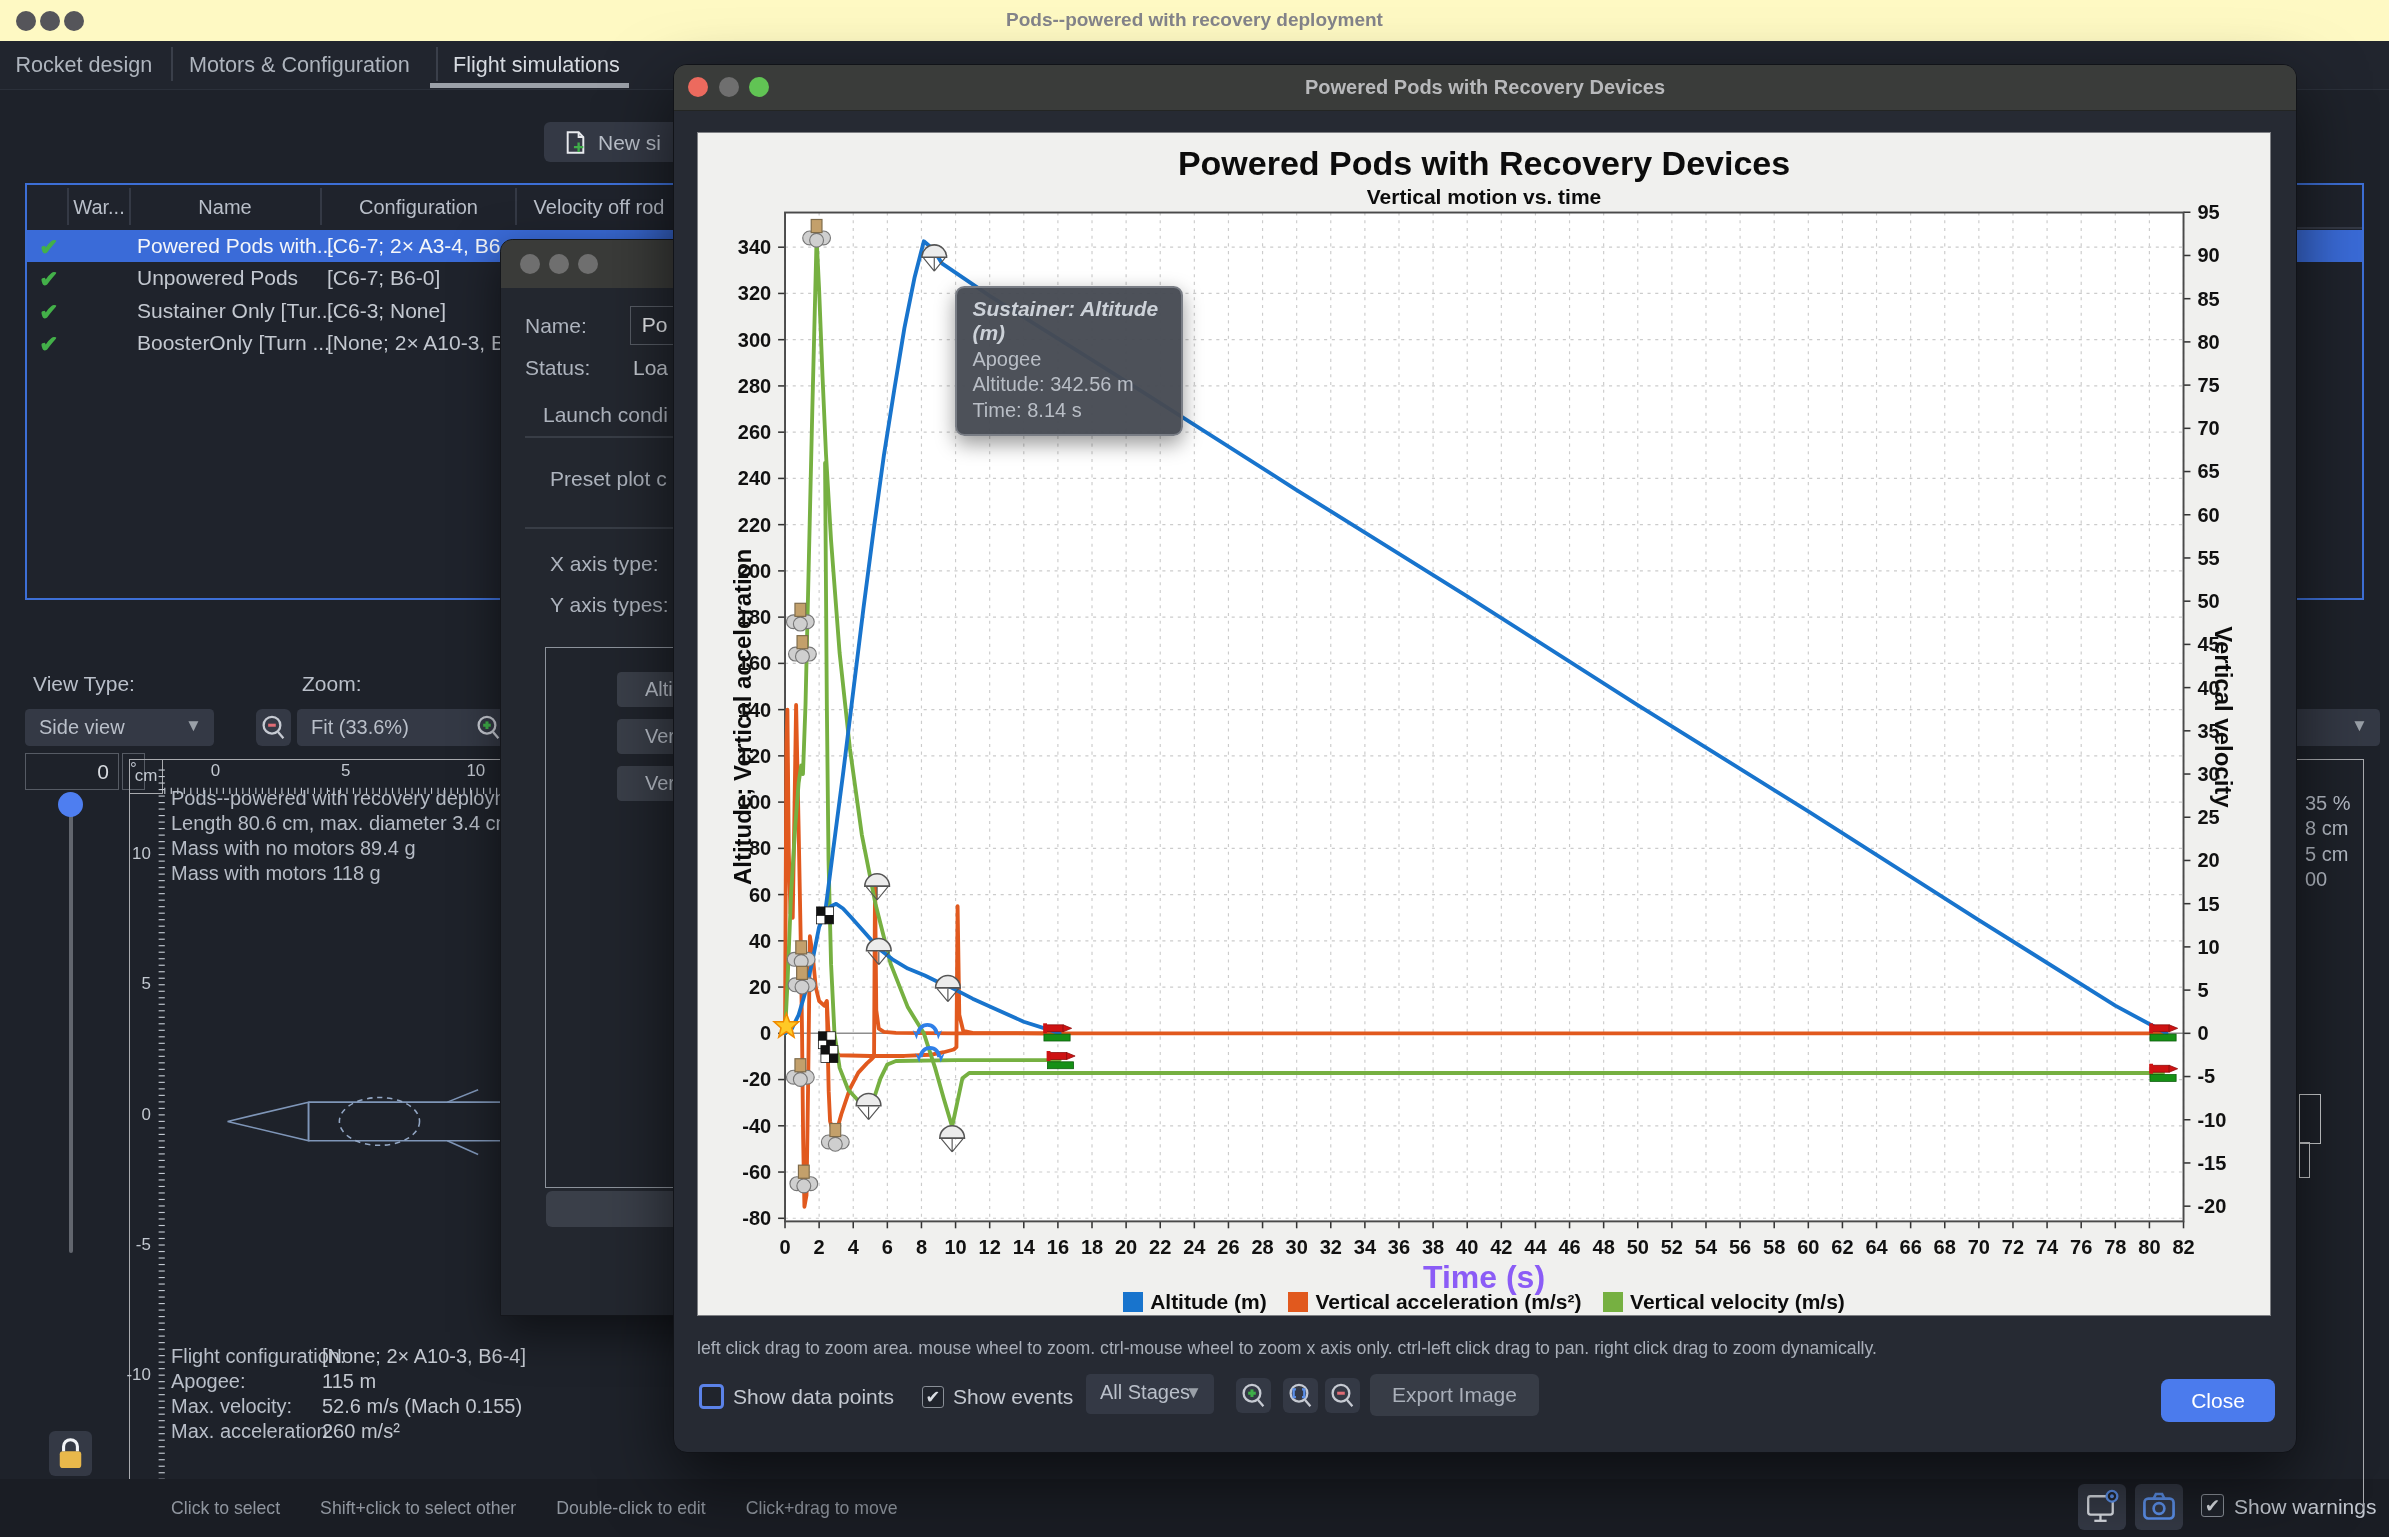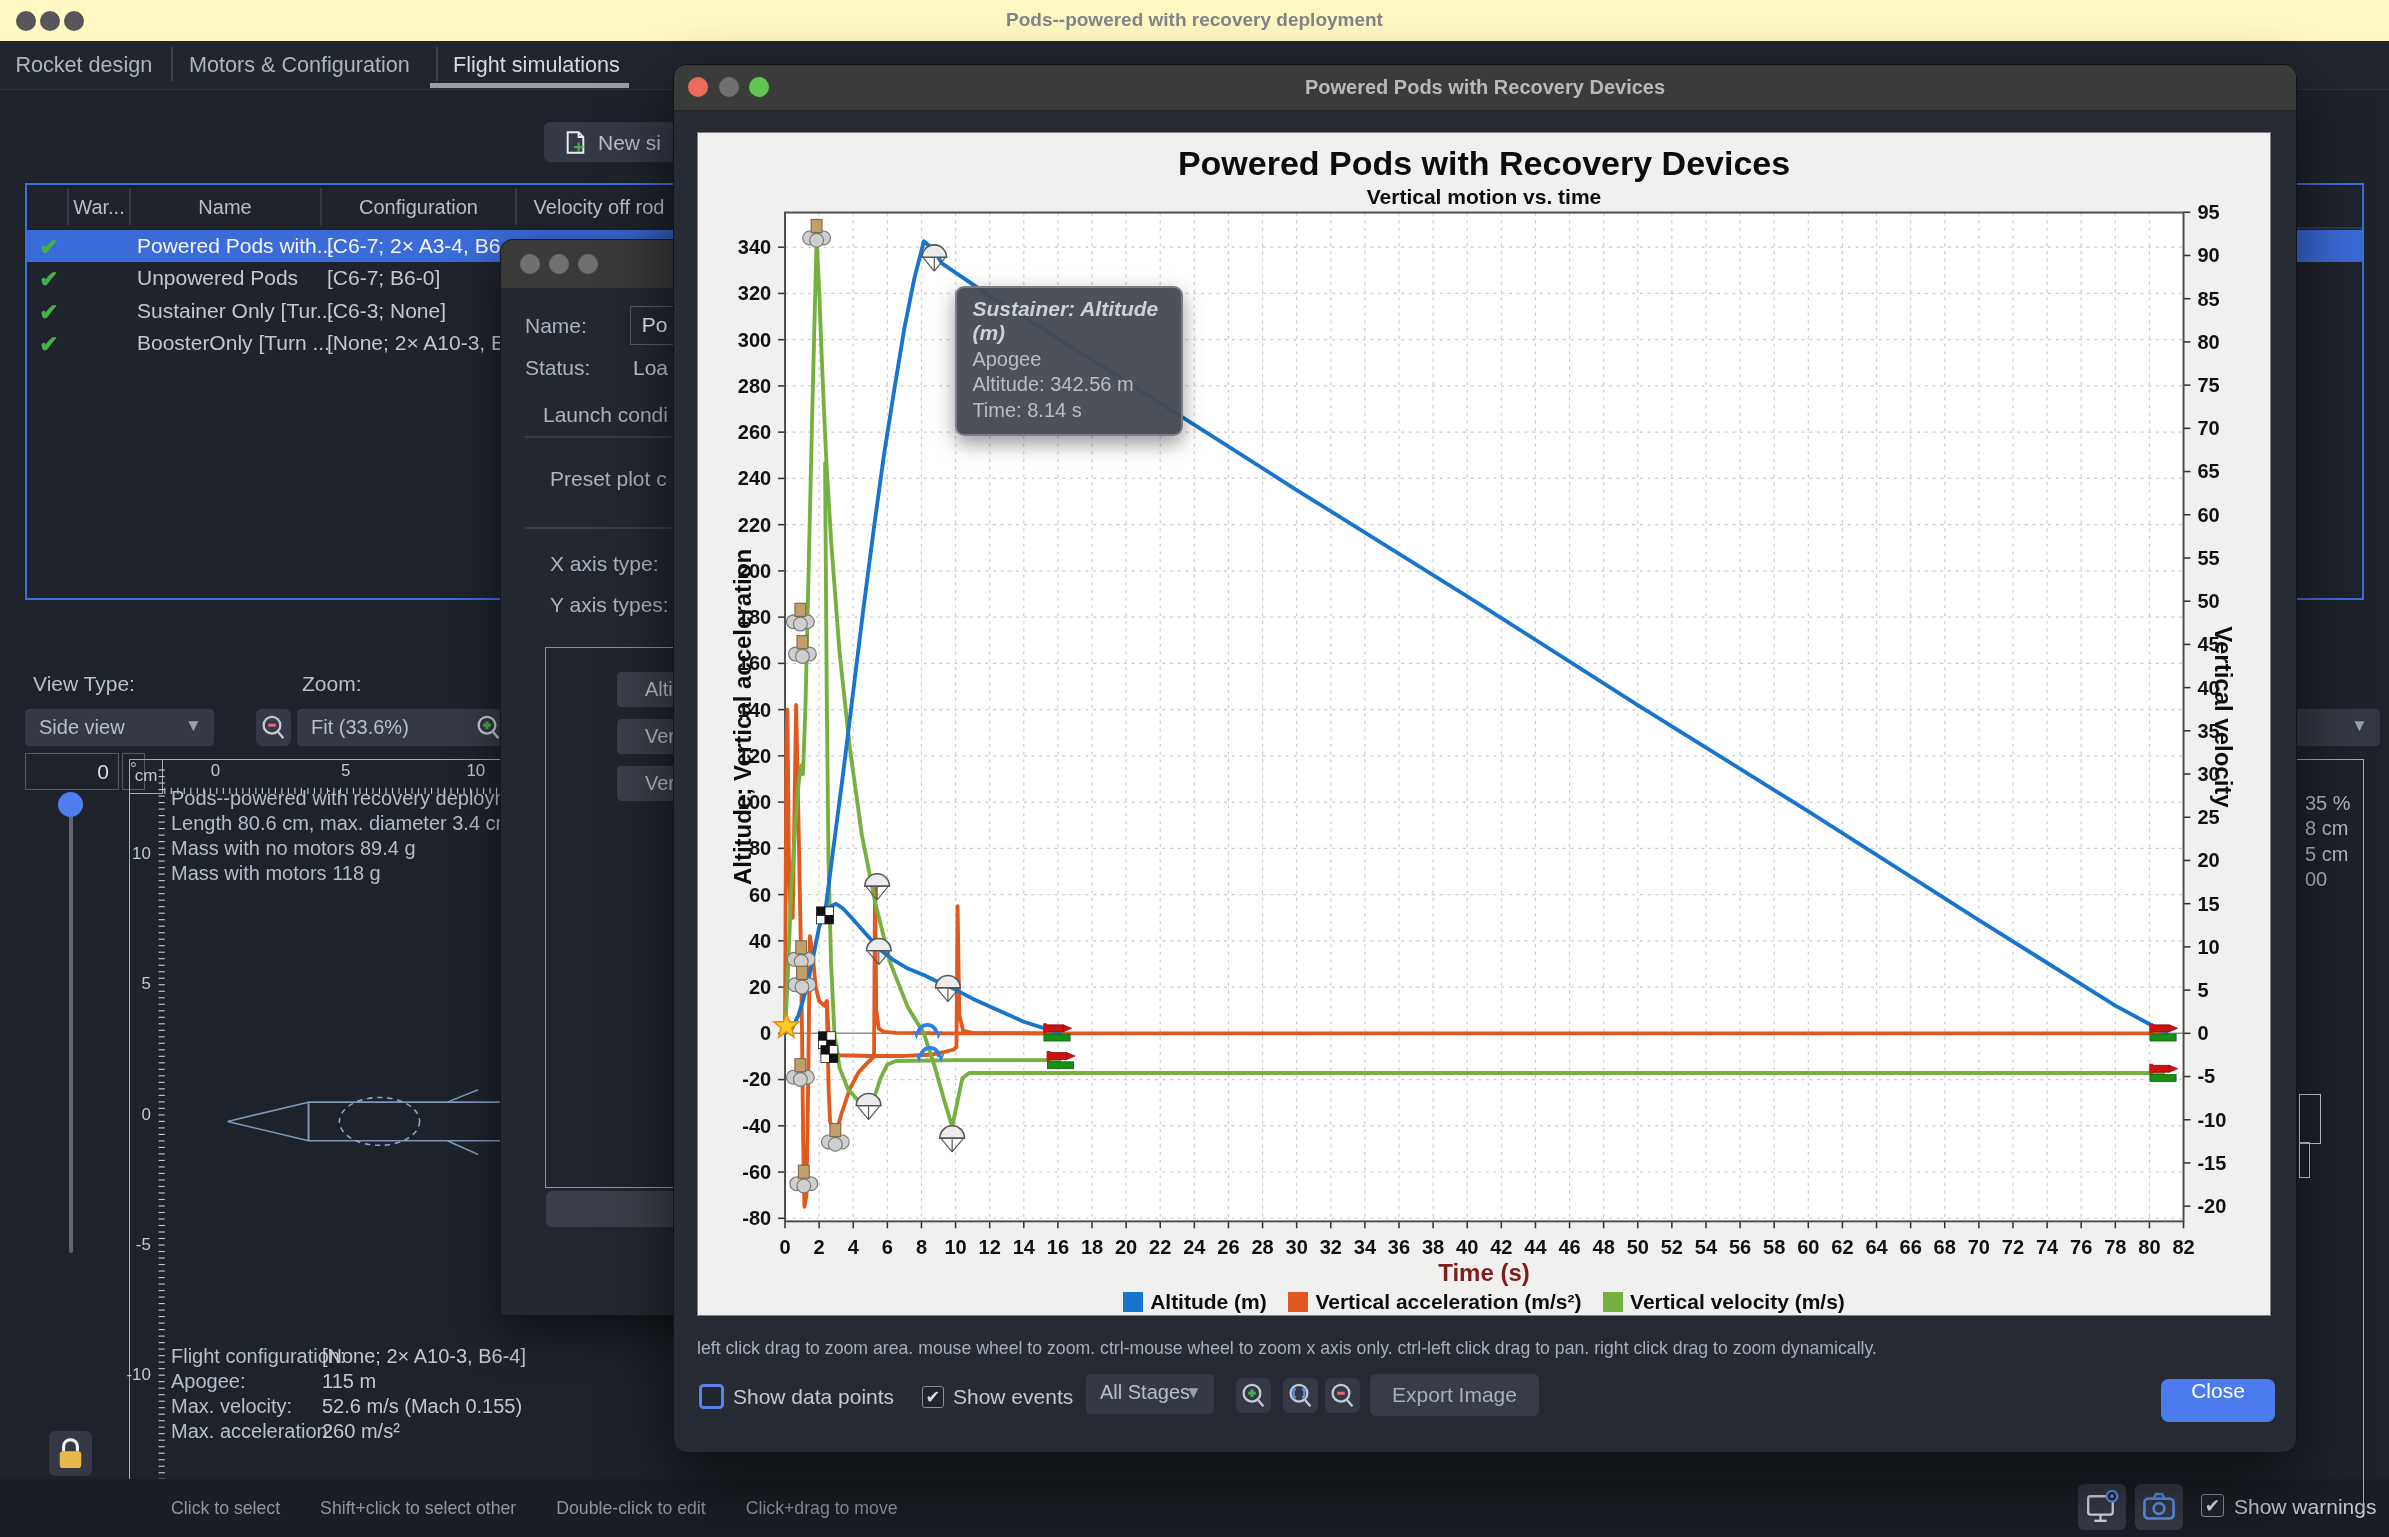--- a/index.html
+++ b/index.html
@@ -64,40 +64,40 @@
   #plot-titlebar{left:0;top:0;width:100%;height:45px;background:#3a3c3a;border-radius:12.3px 12.3px 0 0;
      border-bottom:1.5px solid #232523;}
   #plot-title{width:100%;text-align:center;top:10.8px;font-size:20px;font-weight:600;color:#b8b9bb;}
   #chart-panel{left:23px;top:67px;width:1574px;height:1184px;background:#f0f0ee;border:1.5px solid #7e8084;box-sizing:border-box;}
   #chart-title{width:100%;text-align:center;top:10.8px;font-size:34px;font-weight:bold;color:#0c0c0c;}
   #chart-subtitle{width:100%;text-align:center;top:52px;font-size:21px;font-weight:bold;color:#0c0c0c;}
   #ylabel-left{left:-194px;top:570px;width:478px;text-align:center;font-size:24px;font-weight:bold;color:#0c0c0c;
      transform:rotate(-90deg);}
   #ylabel-right{left:1309px;top:570px;width:431px;text-align:center;font-size:24px;font-weight:bold;color:#0c0c0c;
      transform:rotate(90deg);}
-  #xlabel{width:100%;text-align:center;top:1126px;font-size:24px;font-weight:bold;color:#7f1d1d;}
+  #xlabel{width:100%;text-align:center;top:1126px;font-size:32px;font-weight:bold;color:#8b5cf6;}
   #legend{left:0;top:1157px;width:100%;display:flex;justify-content:center;gap:21.6px;}
   .legend-item{display:flex;align-items:center;gap:7px;font-size:21px;font-weight:bold;color:#0c0c0c;}
   .legend-swatch{width:20px;height:20px;}
   #tooltip{left:257px;top:153px;width:228px;background:rgba(70,74,82,.96);border:2.3px solid #797d85;
      border-radius:9.2px;box-shadow:0 7.7px 20px rgba(0,0,0,.4);padding:9.2px 15.4px 10.8px 15.4px;box-sizing:border-box;}
   #tooltip-title{font-size:21px;font-weight:bold;font-style:italic;color:#ccd1d8;margin-bottom:1.5px;}
   .tooltip-line{font-size:20px;color:#b9bec6;line-height:25.4px;}
   #plot-help{left:23px;top:1273px;font-size:17.7px;color:#a9afb9;}
   .plot-ctrl-label{font-size:21px;color:#c3c8d0;}
   .checkbox{box-sizing:border-box;background:#20242c;}
   #cb-datapoints{left:25px;top:1319px;width:25px;height:25px;border:3.1px solid #5b82e8;border-radius:4.6px;}
   #cb-events{left:248px;top:1321px;width:21.6px;height:21.6px;border:1.5px solid #8a9098;border-radius:3.1px;
      color:#d9dde2;font-size:17.7px;text-align:center;line-height:20px;}
   #stage-select{left:412px;top:1309px;width:128px;height:40px;}
   .zoom-btn{top:1313px;width:35px;height:35px;}
   #export-btn{left:696px;top:1309px;width:169px;height:42px;background:#373c46;border-radius:6.2px;
      color:#a9afb9;font-size:21px;text-align:center;padding-top:8.5px;box-sizing:border-box;}
   #close-btn{left:1487px;top:1314px;width:114px;height:43px;background:#4b7bed;border-radius:7.7px;
-     color:#ffffff;font-size:21px;text-align:center;padding-top:0;box-sizing:border-box;}
+     color:#ffffff;font-size:21px;text-align:center;padding-top:10px;box-sizing:border-box;}
   
   .frag-text{font-size:20px;color:#b6bcc6;white-space:nowrap;}
   svg{display:block;}
 </style>
 </head>
 <body>
 
 <div class="abs" id="titlebar">
   <div class="abs tl-dot" style="left:16px;background:#55555a;"></div>
   <div class="abs tl-dot" style="left:40px;background:#55555a;"></div>

